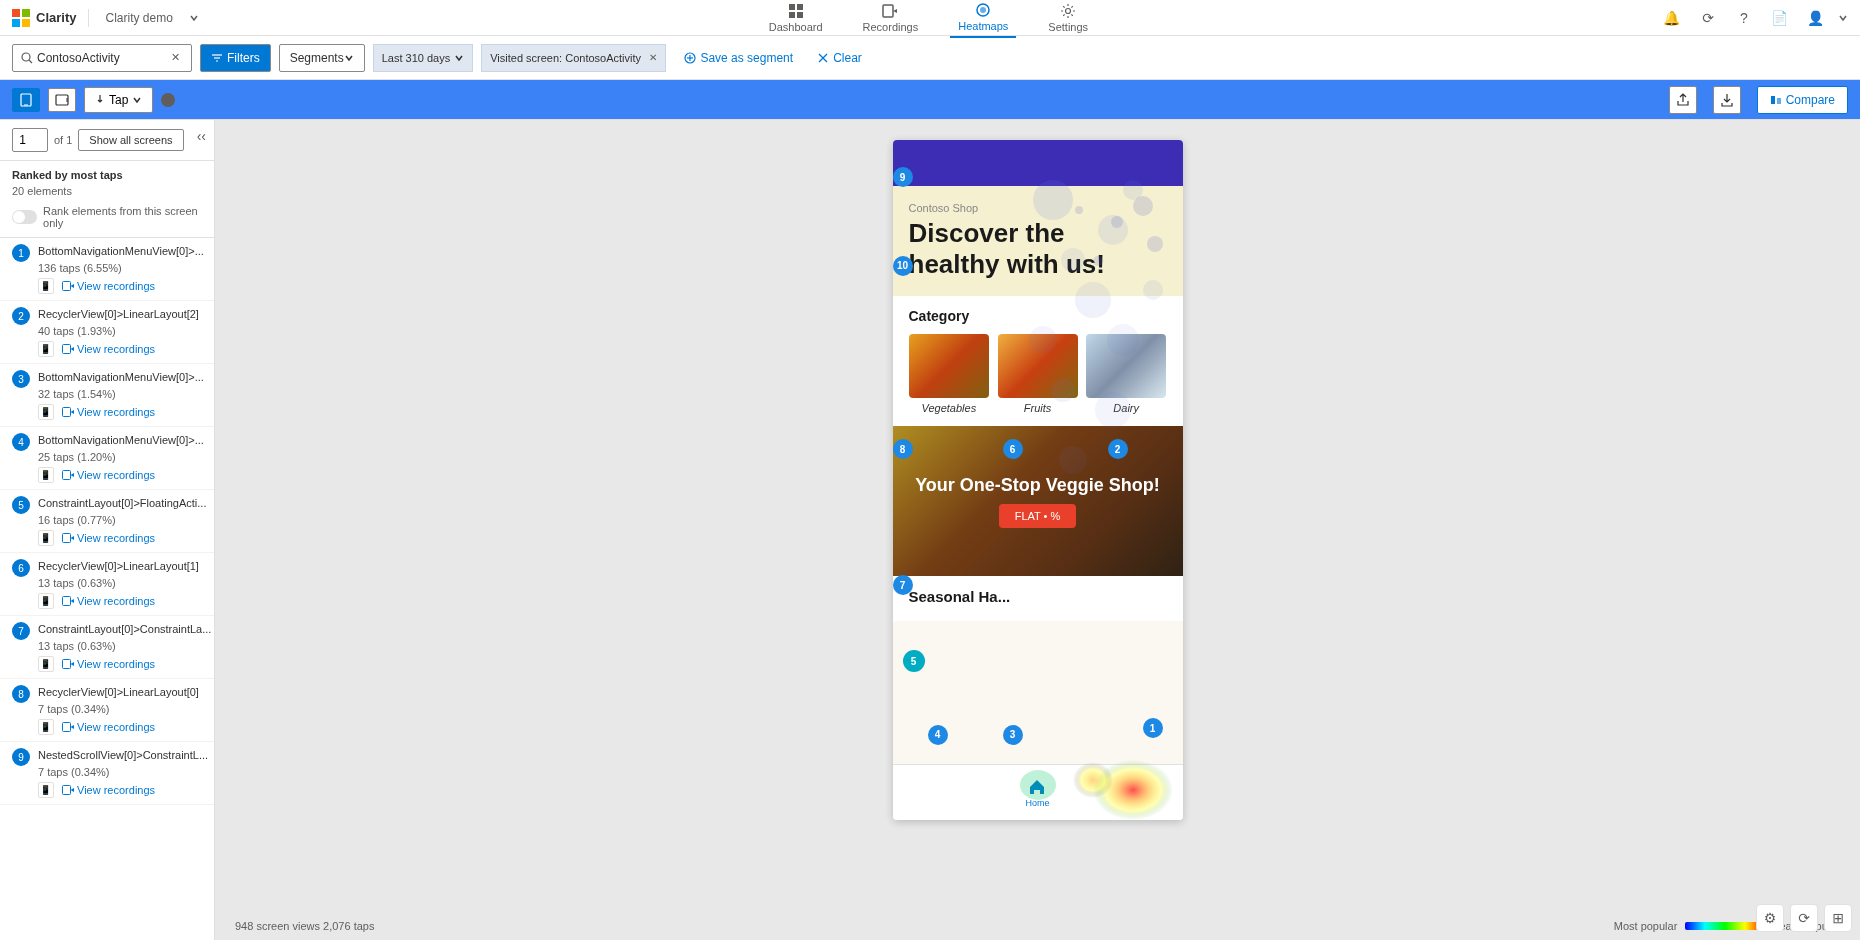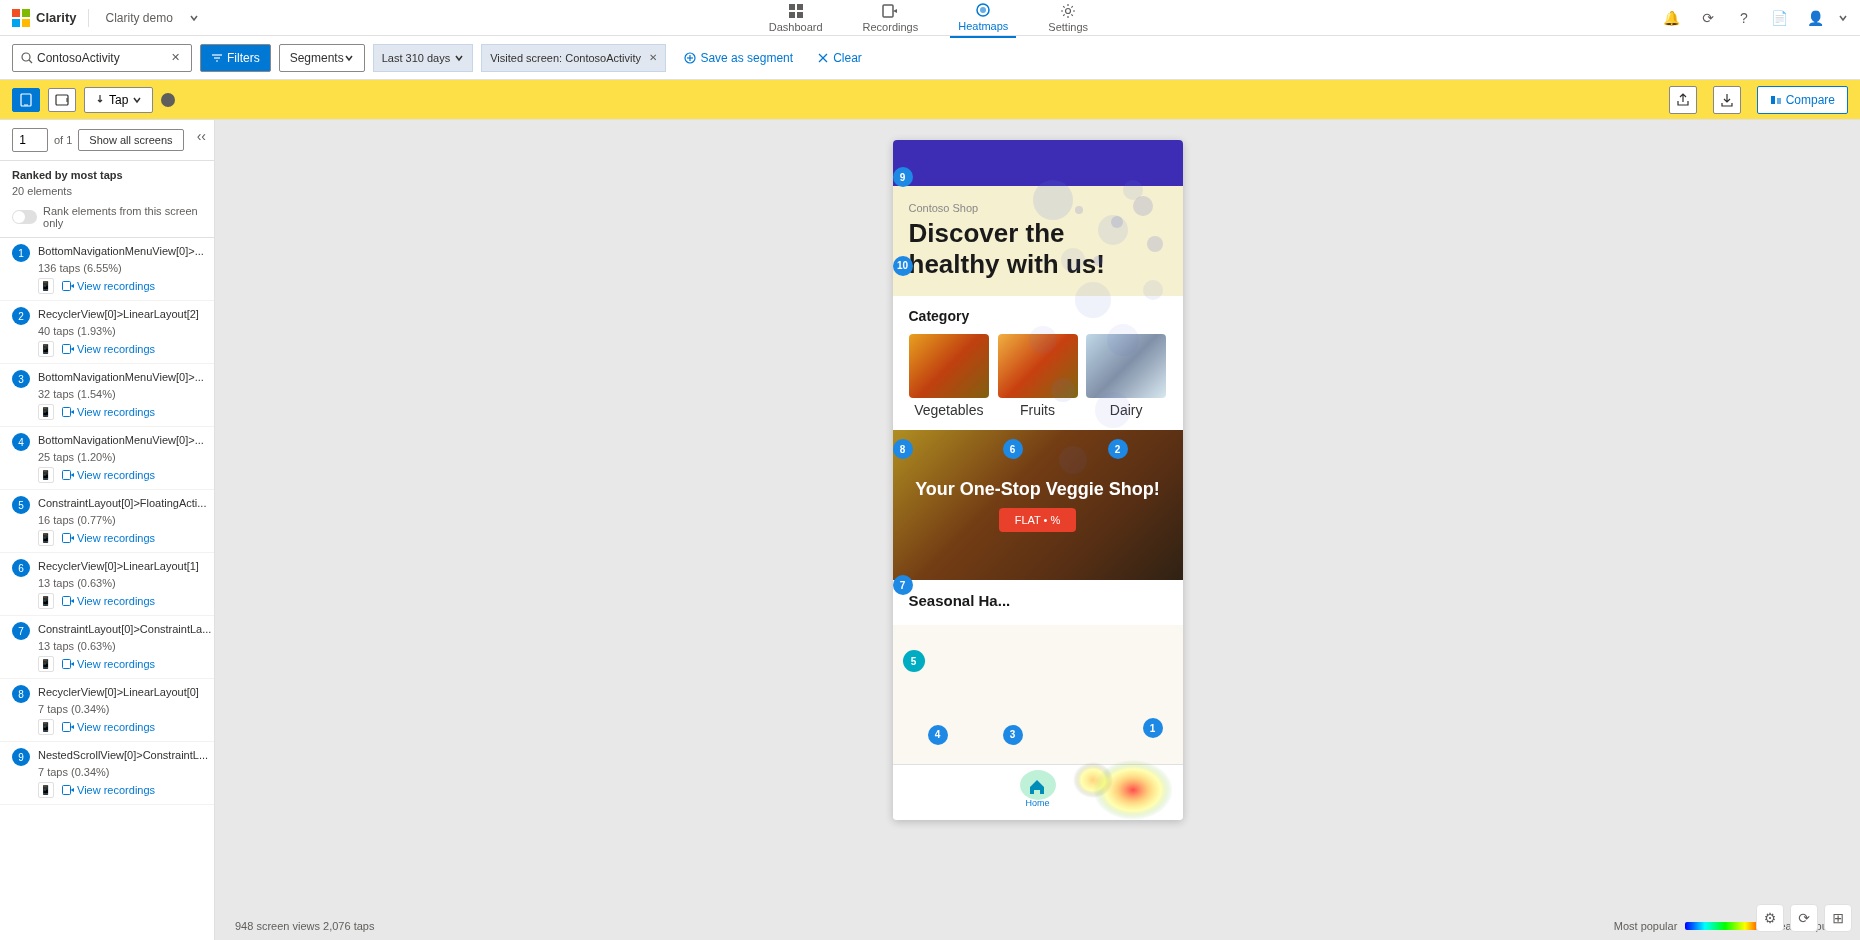--- a/index.html
+++ b/index.html
@@ -152,21 +152,21 @@
       background: transparent;
       border: none;
       font-size: 12px;
       color: #0078d4;
       cursor: pointer;
     }
 
     
     .view-controls {
       height: 40px;
-      background: #fde047;
+      background: #3b82f6;
       border-bottom: 1px solid #e0e0e0;
       display: flex;
       align-items: center;
       padding: 0 12px;
       gap: 8px;
       justify-content: space-between;
     }
     .view-left { display: flex; align-items: center; gap: 8px; }
     .view-btn {
       width: 28px;
@@ -451,22 +451,23 @@
     .app-cat-img {
       width: 80px;
       height: 64px;
       border-radius: 4px;
       object-fit: cover;
     }
     .cat-veg { background: linear-gradient(135deg, #e8a020, #c04010, #806010); }
     .cat-fruit { background: linear-gradient(135deg, #f0b040, #c84010, #806810); }
     .cat-dairy { background: linear-gradient(135deg, #c0d8e8, #8090a8, #d8e8f0); }
     .app-cat-name {
-      font-size: 14px;
+      font-size: 11px;
       color: #333;
+      font-style: italic;
     }
     .app-banner {
       background: #2a2a2a;
       margin: 0;
       height: 150px;
       position: relative;
       display: flex;
       align-items: center;
       justify-content: center;
       overflow: hidden;

